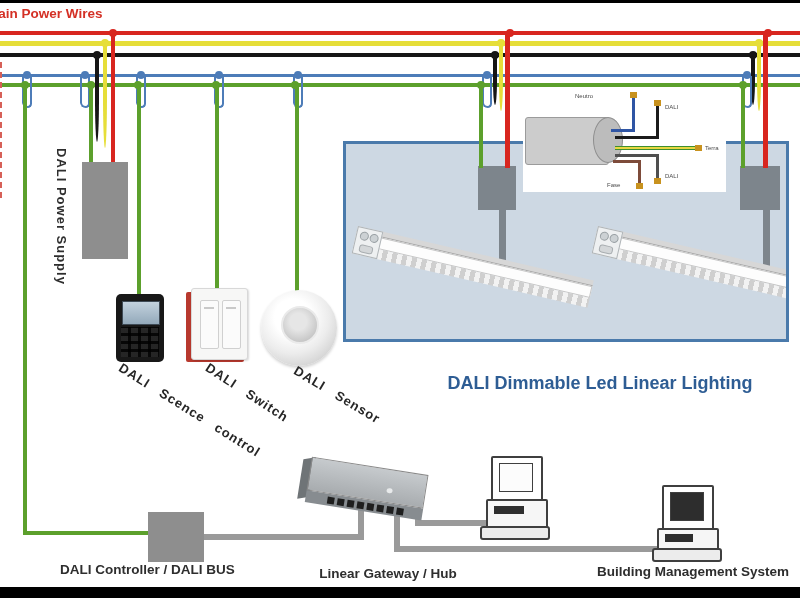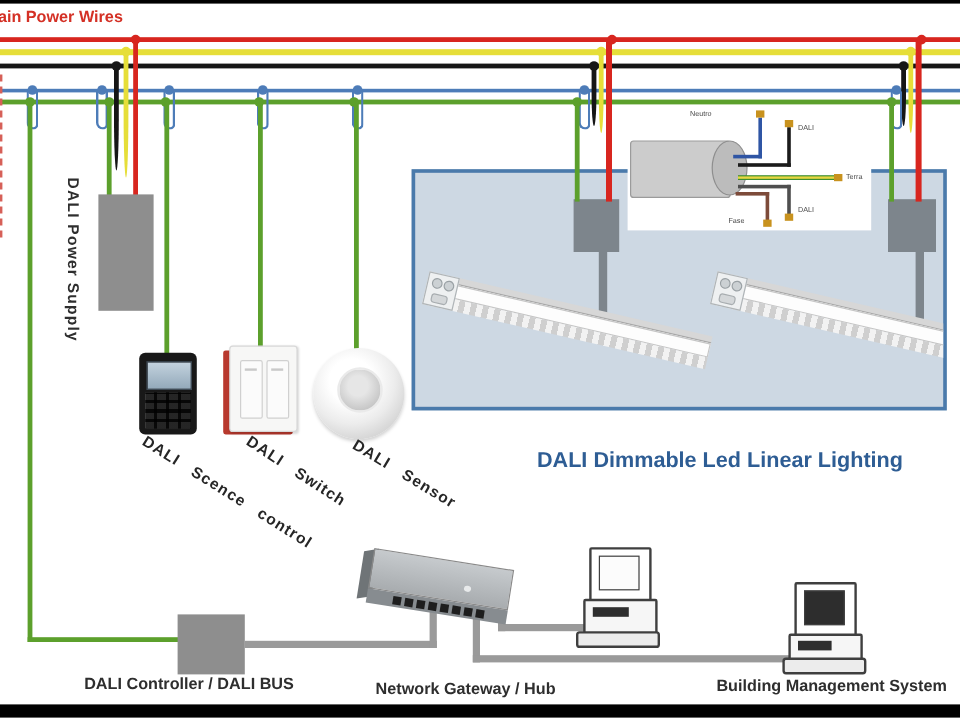--- a/index.html
+++ b/index.html
@@ -192,39 +192,39 @@
   <div class="lbl" style="left:405px;top:349px;width:390px;text-align:center;font-size:18px;color:var(--caption_blue);margin-top:24px;">DALI Dimmable Led Linear Lighting</div>
 
   <div class="netwire" style="left:204px;top:534px;width:160px;height:6px;"></div>
   <div class="netwire" style="left:358px;top:504px;width:6px;height:36px;"></div>
   <div class="netwire" style="left:415px;top:508px;width:6px;height:18px;"></div>
   <div class="netwire" style="left:415px;top:520px;width:72px;height:6px;"></div>
   <div class="netwire" style="left:394px;top:510px;width:6px;height:42px;"></div>
   <div class="netwire" style="left:394px;top:546px;width:266px;height:6px;"></div>
 
   <div class="graybox" style="left:148px;top:512px;width:56px;height:50px;"></div>
-  <div class="lbl" style="left:60px;top:562px;width:195px;text-align:center;font-size:13.5px;">DALI Controller / DALI BUS</div>
+  <div class="lbl" style="left:60px;top:562px;width:195px;text-align:left;font-size:13.5px;">DALI Controller / DALI BUS</div>
 
   <div class="abs" style="left:308px;top:456px;width:122px;height:52px;transform:rotate(9deg);transform-origin:left top;">
     <div class="abs" style="left:-4px;top:2px;width:12px;height:40px;background:#6f7477;transform:skewY(-18deg);"></div>
     <div class="abs" style="left:4px;top:0;width:118px;height:34px;background:linear-gradient(180deg,#c6cacd,#a8acaf);border:1px solid #8a8a8a;box-sizing:border-box;">
       <div class="abs" style="left:78px;top:18px;width:6px;height:5px;border-radius:50%;background:#e8eaeb;"></div>
     </div>
     <div class="abs" style="left:4px;top:34px;width:118px;height:12px;background:#878c90;display:flex;align-items:center;gap:3px;padding-left:22px;box-sizing:border-box;">
       <div class="port"></div>
       <div class="port"></div>
       <div class="port"></div>
       <div class="port"></div>
       <div class="port"></div>
       <div class="port"></div>
       <div class="port"></div>
       <div class="port"></div>
     </div>
   </div>
-  <div class="lbl" style="left:302px;top:566px;width:172px;text-align:center;font-size:13.5px;">Network Gateway / Hub</div>
+  <div class="lbl" style="left:302px;top:566px;width:172px;text-align:center;font-size:13.5px;">Linear Gateway / Hub</div>
 
   <div class="abs" style="left:491px;top:456px;width:48px;height:42px;background:#fff;border:2px solid #3f3f3f;border-radius:2px;">
     <div class="abs" style="left:6px;top:5px;width:32px;height:27px;background:#fcfcfc;border:1px solid #3f3f3f;"></div>
   </div>
   <div class="abs" style="left:486px;top:499px;width:58px;height:27px;background:#f6f6f6;border:2px solid #3f3f3f;border-radius:2px;">
     <div class="abs" style="left:6px;top:5px;width:30px;height:8px;background:#2e2e2e;"></div>
   </div>
   <div class="abs" style="left:480px;top:526px;width:66px;height:10px;background:#ececec;border:2px solid #3f3f3f;border-radius:3px;"></div>
 
   <div class="abs" style="left:662px;top:485px;width:48px;height:42px;background:#fff;border:2px solid #3f3f3f;border-radius:2px;">

